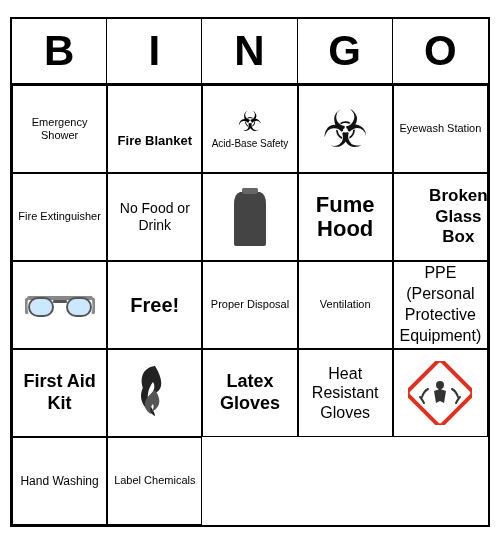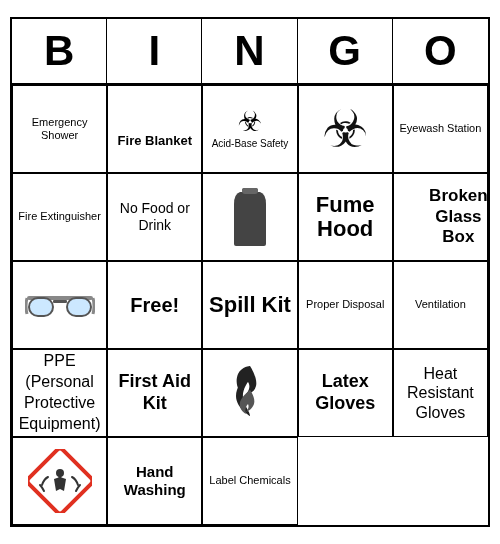--- a/index.html
+++ b/index.html
@@ -117,23 +117,20 @@
         <rect x="42" y="12" width="24" height="18" rx="9" fill="#cce8ff" stroke="#555" stroke-width="2"></rect>
         <rect x="28" y="14" width="14" height="3" rx="1" fill="#555"></rect>
         <path d="M2 12 Q0 20 2 28" stroke="#888" stroke-width="3" fill="none"></path>
         <path d="M68 12 Q70 20 68 28" stroke="#888" stroke-width="3" fill="none"></path>
       </svg>
     </div>
     <div class="bingo-cell free">
       <span>Free!</span>
     </div>
     <div class="bingo-cell">
-      <span style="font-size:22px; font-weight:bold; line-height:1.1;">Spill Kit</span>
-    </div>
-    <div class="bingo-cell">
       <span style="font-size:11px;">Proper Disposal</span>
     </div>
 
     <div class="bingo-cell">
       <span style="font-size:11px;">Ventilation</span>
     </div>
     <div class="bingo-cell">
       <span style="font-size:16px; line-height:1.3;">PPE (Personal Protective Equipment)</span>
     </div>
     <div class="bingo-cell">
@@ -162,20 +159,20 @@
 
         <circle cx="32" cy="24" r="4" fill="#333"></circle>
         <path d="M26 30 L32 28 L38 30 L36 42 L32 40 L28 42 Z" fill="#333"></path>
         <path d="M20 28 Q16 30 14 36" stroke="#333" stroke-width="2" fill="none" stroke-linecap="round"></path>
         <path d="M44 28 Q48 30 50 36" stroke="#333" stroke-width="2" fill="none" stroke-linecap="round"></path>
         <path d="M12 36 Q14 38 16 42" stroke="#333" stroke-width="2" fill="none" stroke-linecap="round"></path>
         <path d="M52 36 Q50 38 48 42" stroke="#333" stroke-width="2" fill="none" stroke-linecap="round"></path>
       </svg>
     </div>
     <div class="bingo-cell">
-      <span style="font-size:15px;font-weight:bold;">Hand Washing</span>
+      <span style="font-size:12px;">Hand Washing</span>
     </div>
     <div class="bingo-cell">
       <span style="font-size:11px;text-align:right;">Label Chemicals</span>
     </div>
 
   </div>
 </div>
 
 </body></html>

